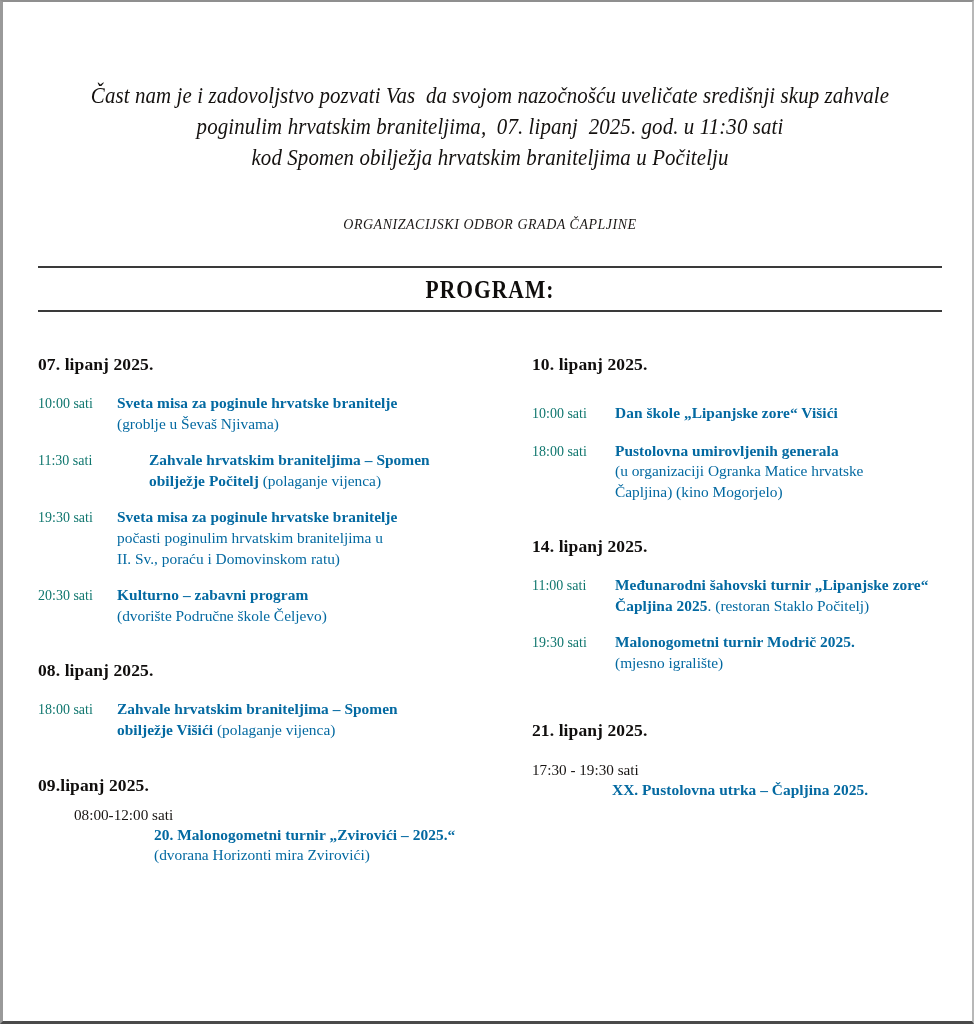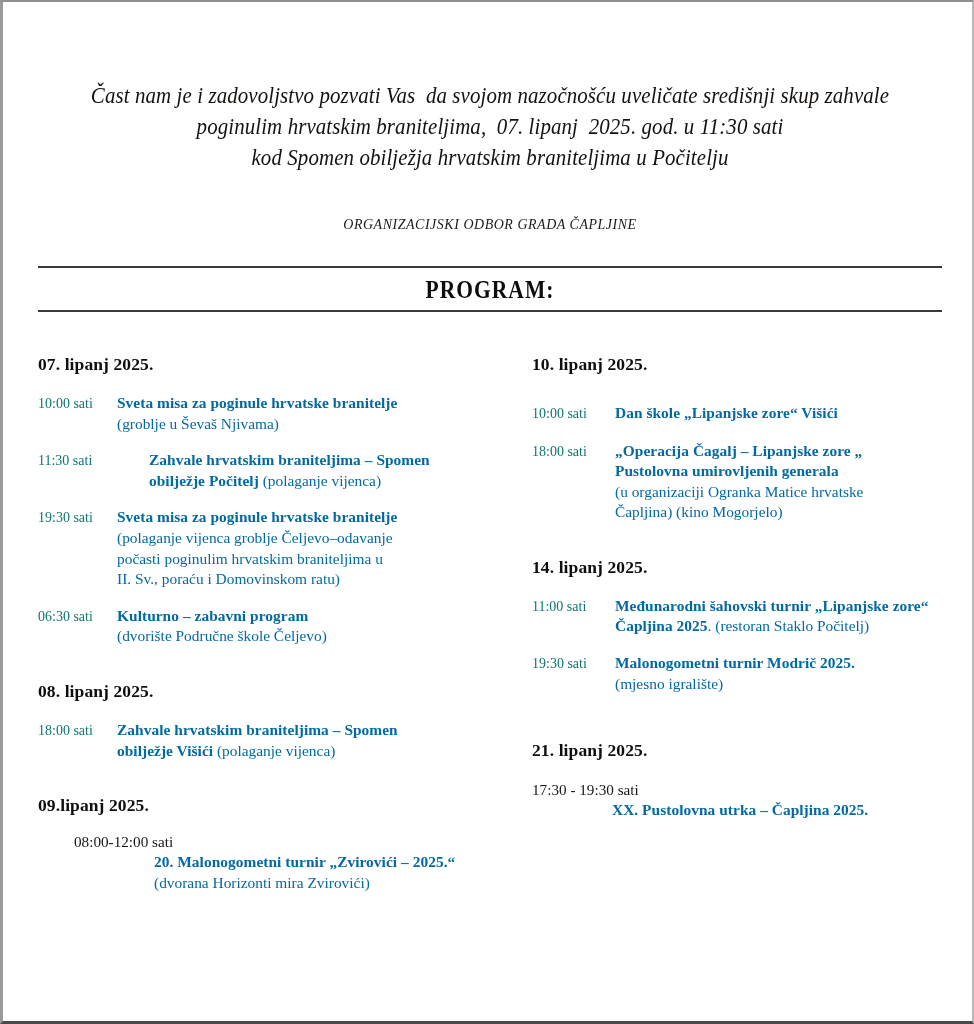--- a/index.html
+++ b/index.html
@@ -162,62 +162,60 @@
         <div class="time">11:30 sati</div>
         <div class="detail">
           <span class="ln"><b>Zahvale hrvatskim  braniteljima – Spomen</b></span>
           <span class="ln"><b>obilježje Počitelj</b><span> (polaganje vijenca)</span></span>
         </div>
       </div>
       <div class="entry" style="margin-bottom: 16px;">
         <div class="time">19:30 sati</div>
         <div class="detail">
           <span class="ln"><b>Sveta misa za poginule hrvatske branitelje</b></span>
-          <span class="ln">(polaganje vijenca groblje Čeljevo–odavanje</span>
           <span class="ln">počasti poginulim hrvatskim braniteljima u</span>
           <span class="ln">II. Sv., poraću i  Domovinskom ratu)</span>
         </div>
       </div>
       <div class="entry" style="margin-bottom: 16px;">
-        <div class="time">06:30 sati</div>
+        <div class="time">20:30 sati</div>
         <div class="detail">
           <span class="ln"><b>Kulturno – zabavni program</b></span>
           <span class="ln">(dvorište Područne škole Čeljevo)</span>
         </div>
       </div>
       <div class="day" style="margin-top: 34px; margin-bottom: 18px;">08. lipanj 2025.</div>
       <div class="entry" style="margin-bottom: 16px;">
         <div class="time">18:00 sati</div>
         <div class="detail">
           <span class="ln"><b>Zahvale hrvatskim  braniteljima – Spomen</b></span>
           <span class="ln"><b>obilježje Višići</b><span> (polaganje vijenca)</span></span>
         </div>
       </div>
-      <div class="day" style="margin-top: 34px; margin-bottom: 15px;">09.lipanj 2025.</div>
+      <div class="day" style="margin-top: 34px; margin-bottom: 8px;">09.lipanj 2025.</div>
       <div class="entry-stacked" style="margin-bottom: 16px; margin-left: 36px;">
         <div class="time-wide">08:00-12:00 sati</div>
         <div class="detail detail-indent">
           <span class="ln"><b>20. Malonogometni turnir „Zvirovići – 2025.“</b></span>
           <span class="ln">(dvorana Horizonti mira Zvirovići)</span>
         </div>
       </div>
     </div>
 
   <div class="col col-right">
       <div class="day" style="margin-top: 0px; margin-bottom: 28px;">10. lipanj 2025.</div>
       <div class="entry" style="margin-bottom: 16px;">
         <div class="time">10:00 sati</div>
         <div class="detail">
           <span class="ln"><b>Dan škole „Lipanjske zore“ Višići</b></span>
         </div>
       </div>
       <div class="entry" style="margin-bottom: 16px;">
         <div class="time">18:00 sati</div>
         <div class="detail">
-          <span class="ln"><b>„Operacija Čagalj – Lipanjske zore „</b></span>
           <span class="ln"><b>Pustolovna umirovljenih generala</b></span>
           <span class="ln">(u organizaciji Ogranka Matice hrvatske</span>
           <span class="ln">Čapljina) (kino Mogorjelo)</span>
         </div>
       </div>
       <div class="day" style="margin-top: 34px; margin-bottom: 18px;">14. lipanj 2025.</div>
       <div class="entry" style="margin-bottom: 16px;">
         <div class="time">11:00 sati</div>
         <div class="detail">
           <span class="ln"><b>Međunarodni šahovski turnir „Lipanjske zore“</b></span>

